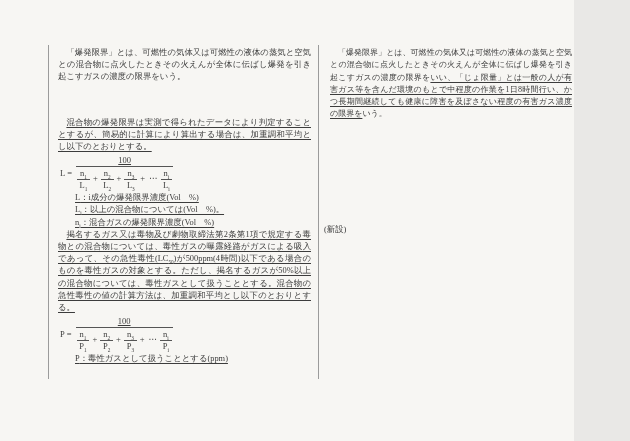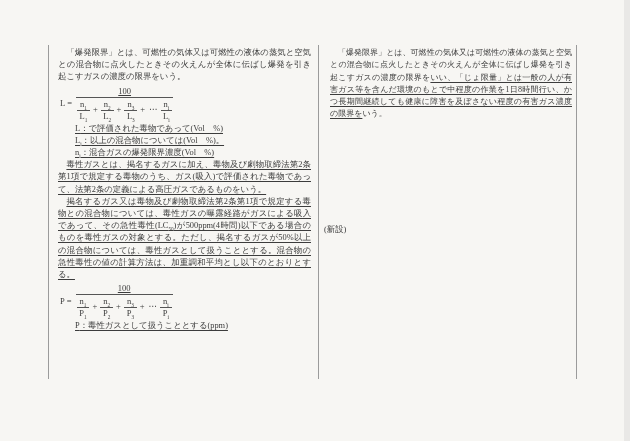--- a/index.html
+++ b/index.html
@@ -1,17 +1,17 @@
 <!DOCTYPE html>
 <html><head>
 <meta charset="utf-8">
 <style>
   html,body{margin:0;padding:0;background:#e9e8e6;}
   .page{
-    position:relative;width:624px;height:441px;overflow:hidden;
+    position:relative;width:574px;height:441px;overflow:hidden;
     background:#f7f6f3;color:#3c3c3c;
     font-family:"Liberation Serif","DejaVu Serif",serif;
   }
   .vline{position:absolute;top:45px;height:334px;width:1px;background:#9b9b9b;}
   .vline-left{left:48px;}
   .vline-mid{left:318px;}
   .vline-right{left:576px;}
   .cell{position:absolute;top:45px;}
   .cell-left{left:58px;width:253px;font-size:8.4px;line-height:12.2px;}
   .cell-right{left:330px;width:242px;font-size:8px;line-height:12.3px;}
@@ -42,35 +42,35 @@
 <div class="page">
 
   <div class="vline vline-left"></div>
   <div class="vline vline-mid"></div>
   <div class="vline vline-right"></div>
 
   <div class="cell cell-left">
 
     <p class="para indent p1">「爆発限界」とは、可燃性の気体又は可燃性の液体の蒸気と空気との混合物に点火したときその火えんが全体に伝ばし爆発を引き起こすガスの濃度の限界をいう。</p>
 
+    <p class="para indent u p2">混合物の爆発限界は実測で得られたデータにより判定することとするが、簡易的に計算により算出する場合は、加重調和平均とし以下のとおりとする。</p>
 
     <div class="formula">
       <span class="f-lhs"><span>L</span><span class="f-eq">=</span></span>
       <span class="bigfrac">
         <span class="bf-num">100</span>
         <span class="bf-den"><span class="mfrac"><span class="mn"><span>n</span><sub>1</sub></span><span class="md"><span>L</span><sub>1</sub></span></span><span class="op">+</span><span class="mfrac"><span class="mn"><span>n</span><sub>2</sub></span><span class="md"><span>L</span><sub>2</sub></span></span><span class="op">+</span><span class="mfrac"><span class="mn"><span>n</span><sub>3</sub></span><span class="md"><span>L</span><sub>3</sub></span></span><span class="op">+</span><span class="op">⋯</span><span class="mfrac"><span class="mn"><span>n</span><sub>i</sub></span><span class="md"><span>L</span><sub>i</sub></span></span></span>
       </span>
     </div>
 
-    <div class="para legend u"><span>L</span><sub></sub><span>：で評価された毒物であって(Vol　%)</span></div>
+    <div class="para legend u"><span>L</span><sub></sub><span>：i成分の爆発限界濃度(Vol　%)</span></div>
     <div class="para legend u"><span>L</span><sub>i</sub><span>：以上の混合物については(Vol　%)。</span></div>
     <div class="para legend u"><span>n</span><sub>i</sub><span>：混合ガスの爆発限界濃度(Vol　%)</span></div>
 
 
-    <p class="para indent u">毒性ガスとは、掲名するガスに加え、毒物及び劇物取締法第2条第1項で規定する毒物のうち、ガス(吸入)で評価された毒物であって、法第2条の定義による高圧ガスであるものをいう。</p>
 
     <p class="para indent u"><span>掲名するガス又は毒物及び劇物取締法第2条第1項で規定する毒物との混合物については、毒性ガスの曝露経路がガスによる吸入であって、その急性毒性(LC</span><sub>50</sub><span>)が500ppm(4時間)以下である場合のものを毒性ガスの対象とする。ただし、掲名するガスが50%以上の混合物については、毒性ガスとして扱うこととする。混合物の急性毒性の値の計算方法は、加重調和平均とし以下のとおりとする。</span></p>
 
     <div class="formula">
       <span class="f-lhs"><span>P</span><span class="f-eq">=</span></span>
       <span class="bigfrac">
         <span class="bf-num">100</span>
         <span class="bf-den"><span class="mfrac"><span class="mn"><span>n</span><sub>1</sub></span><span class="md"><span>P</span><sub>1</sub></span></span><span class="op">+</span><span class="mfrac"><span class="mn"><span>n</span><sub>2</sub></span><span class="md"><span>P</span><sub>2</sub></span></span><span class="op">+</span><span class="mfrac"><span class="mn"><span>n</span><sub>3</sub></span><span class="md"><span>P</span><sub>3</sub></span></span><span class="op">+</span><span class="op">⋯</span><span class="mfrac"><span class="mn"><span>n</span><sub>i</sub></span><span class="md"><span>P</span><sub>i</sub></span></span></span>
       </span>
     </div>

